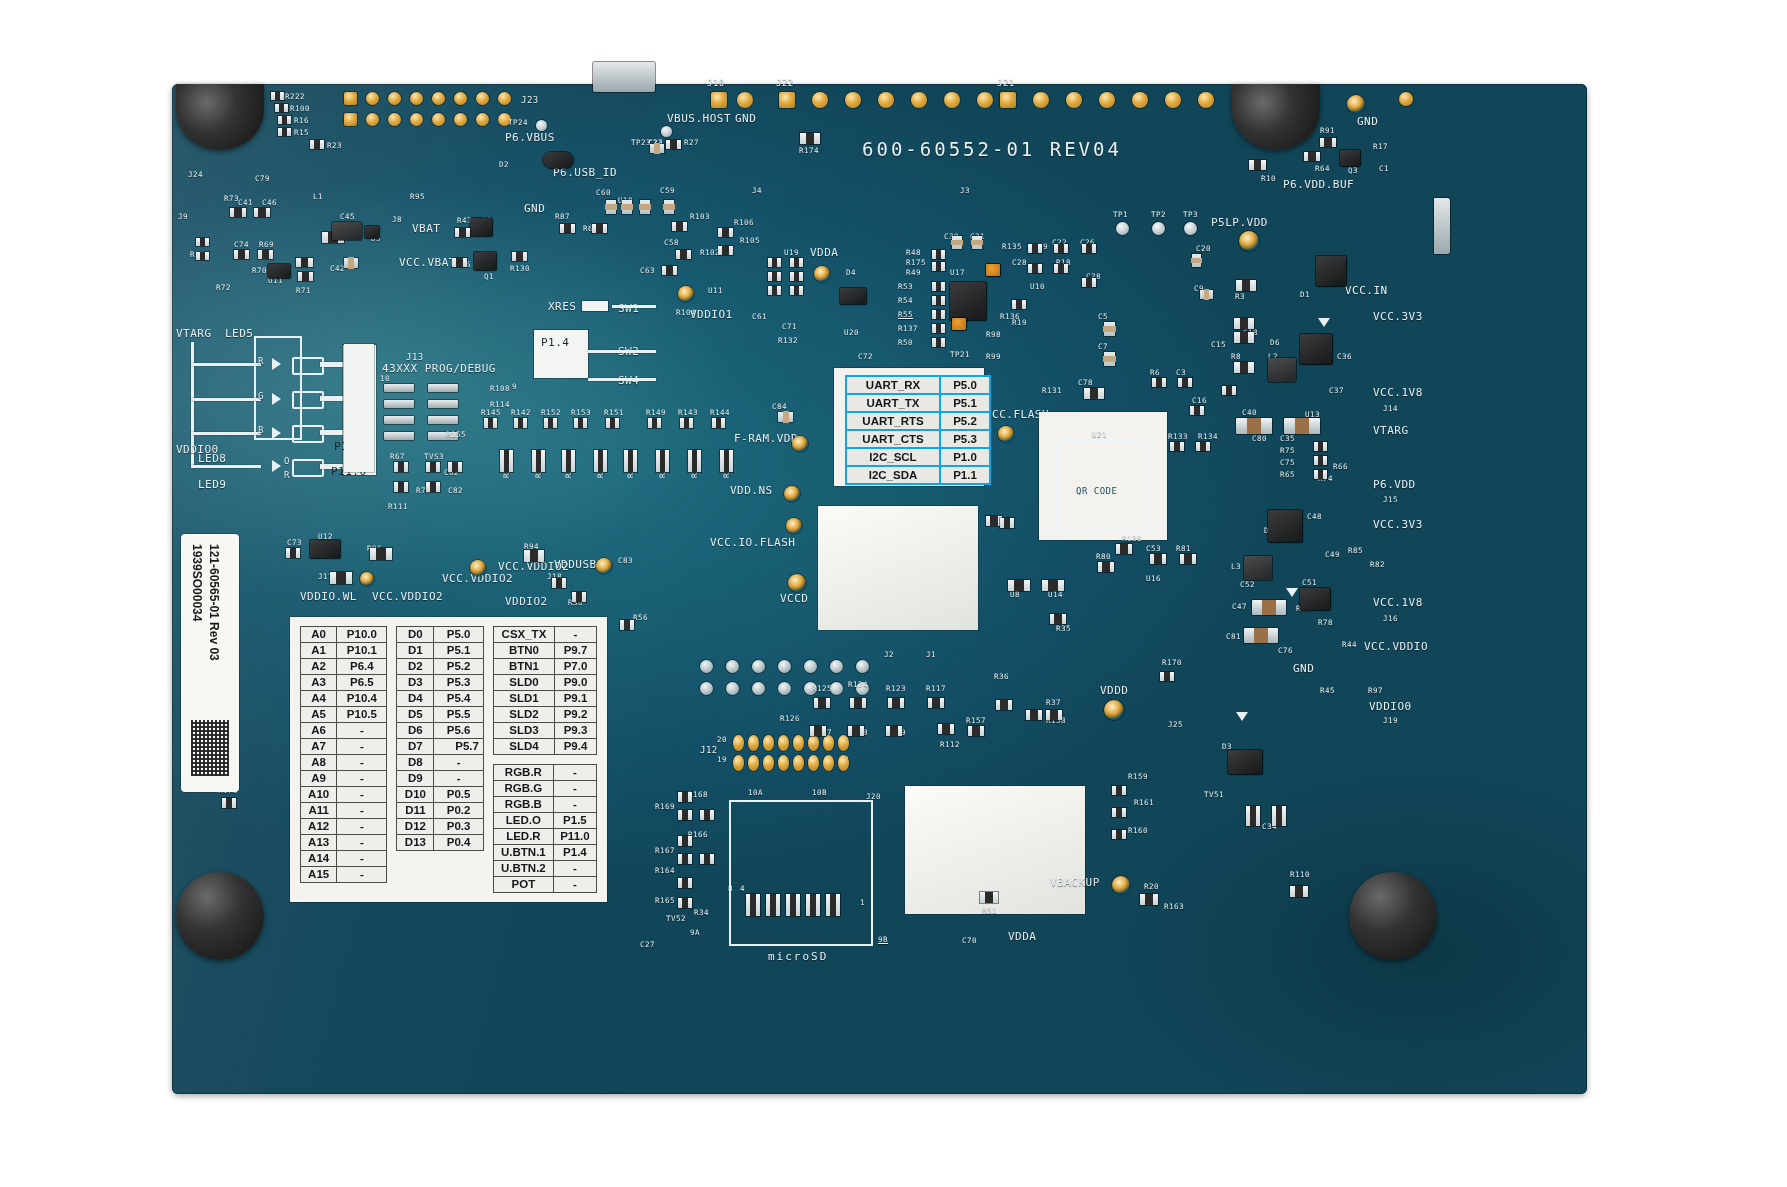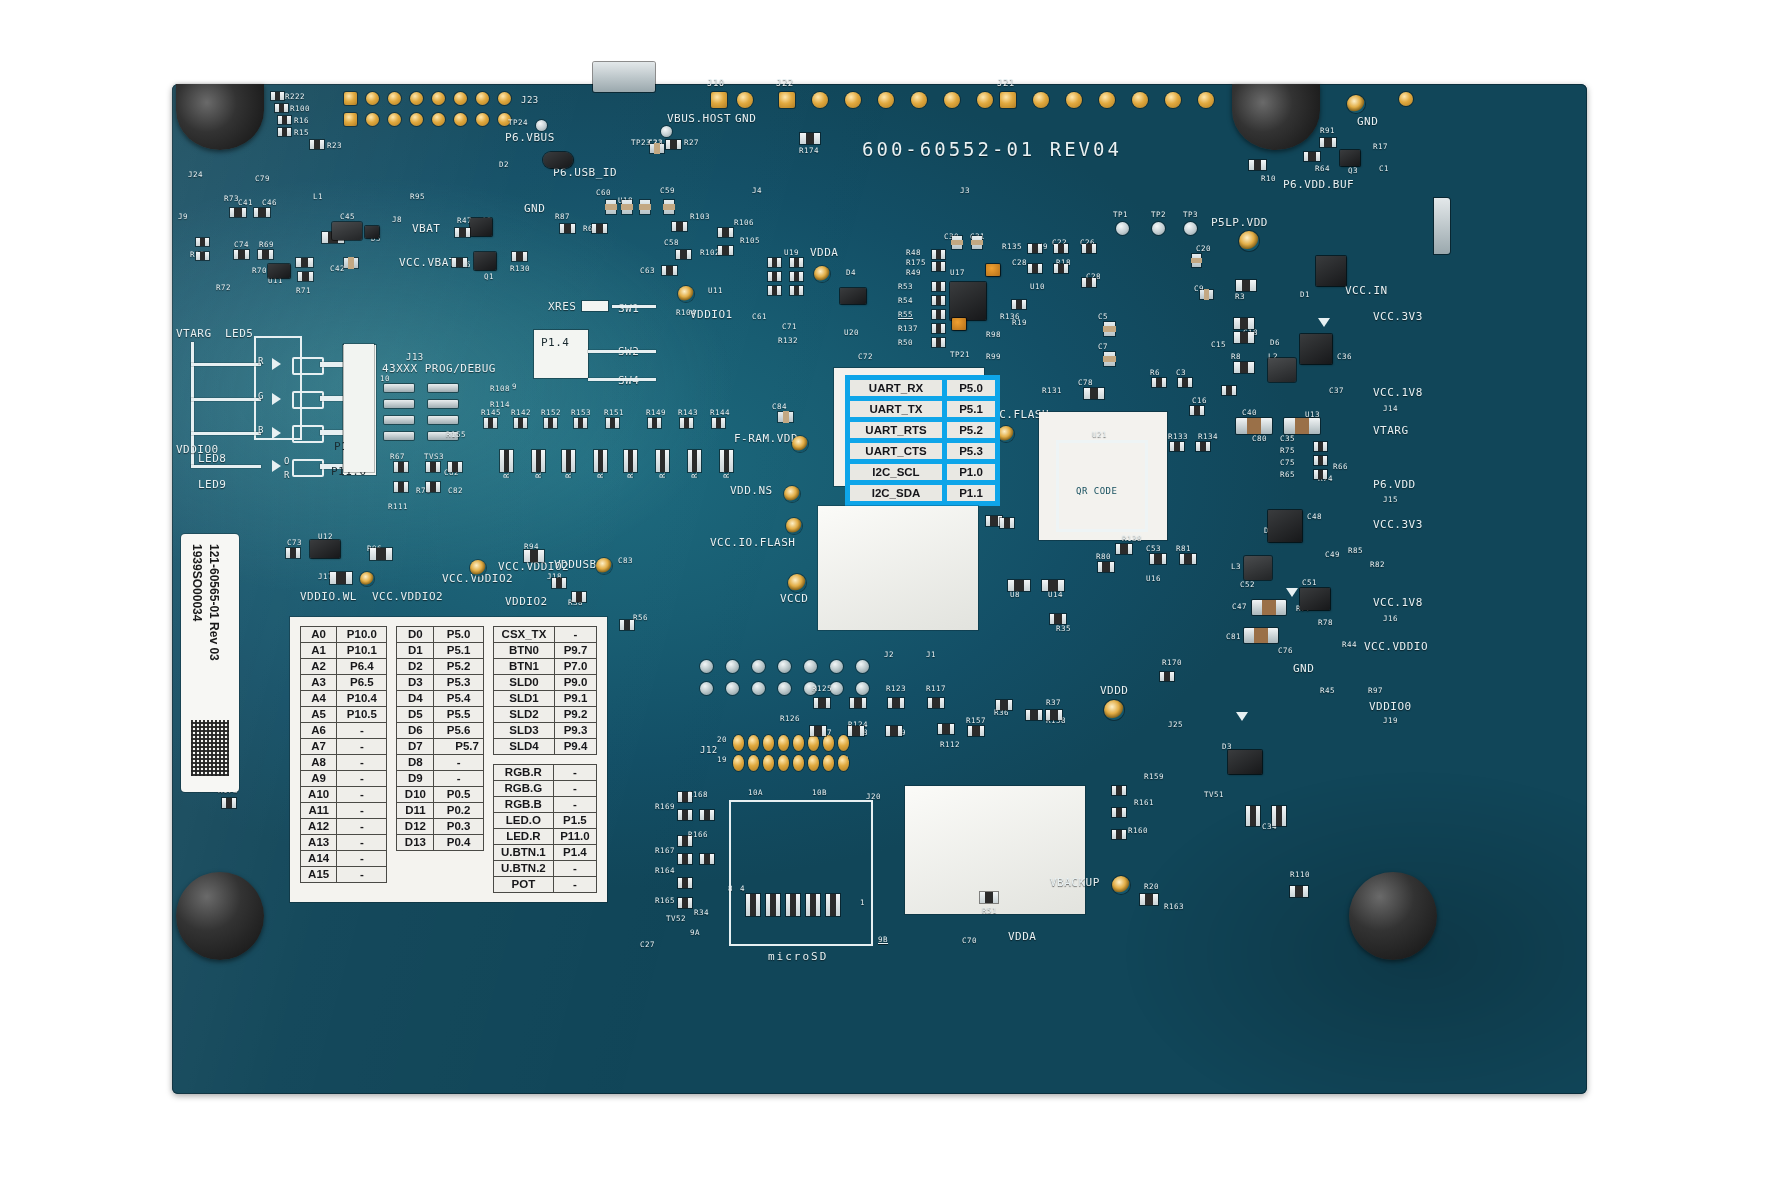--- a/index.html
+++ b/index.html
@@ -61,21 +61,21 @@
 
   
   table.pin{border-collapse:collapse;font-family:"Liberation Sans",sans-serif;
             font-weight:bold;background:#efeeea;}
   table.pin td{border:1px solid #4a4a46;font-size:11.5px;padding:1px 4px;line-height:13px;
                color:#17171a;height:13px;}
   table.pin td.k{width:40px;text-align:center;}
   table.pin td.v{width:46px;text-align:center;}
 
   table.uart{border-collapse:collapse;font-family:"Liberation Sans",sans-serif;font-weight:bold;}
-  table.uart td{border:5px solid #0ea5e9;font-size:11.5px;padding:1px 5px;color:#15151a;
+  table.uart td{border:2px solid #0ea5e9;font-size:11.5px;padding:1px 5px;color:#15151a;
                 background:#e9e8e3;line-height:14px;}
   table.uart td.n{width:82px;text-align:center;}
   table.uart td.p{width:38px;text-align:center;}
 
   .tblwrap{position:absolute;background:#f4f3ef;padding:9px 10px;box-shadow:0 0 0 1px rgba(0,0,0,.22);}
   .tblcols{display:flex;gap:9px;align-items:flex-start;}
   .tblcols > div{display:flex;flex-direction:column;gap:9px;}
 
   
   .label{position:absolute;background:#f7f7f4;border-radius:4px;box-shadow:0 0 0 1px rgba(0,0,0,.22);}
@@ -550,21 +550,21 @@
   <div class="silk xs" style="left:1342px;top:640px;">R44</div>
   <div class="silk xs" style="left:1320px;top:686px;">R45</div>
   <div class="silk xs" style="left:1368px;top:686px;">R97</div>
   <div class="silk xs" style="left:1348px;top:546px;">R85</div>
   <div class="silk xs" style="left:1370px;top:560px;">R82</div>
   <div class="silk xs" style="left:1222px;top:742px;">D3</div>
   <div class="silk xs" style="left:1204px;top:790px;">TV51</div>
   <div class="silk xs" style="left:1262px;top:822px;">C34</div>
   <div class="silk xs" style="left:1290px;top:870px;">R110</div>
   <div class="silk xs" style="left:1144px;top:882px;">R20</div>
-  <div class="silk xs" style="left:1128px;top:772px;margin-left:16px;">R159</div>
+  <div class="silk xs" style="left:1128px;top:772px;">R159</div>
   <div class="silk xs" style="left:1134px;top:798px;">R161</div>
   <div class="silk xs" style="left:1128px;top:826px;">R160</div>
   <div class="silk xs" style="left:1162px;top:658px;">R170</div>
   <div class="silk xs" style="left:982px;top:906px;">R51</div>
   <div class="silk xs" style="left:962px;top:936px;">C70</div>
   <div class="silk md" style="left:1008px;top:930px;">VDDA</div>
   <div class="silk md" style="left:1050px;top:876px;">VBACKUP</div>
   <div class="pad ring" style="left:1112px;top:876px;width:18px;height:18px;"></div>
 
   <div class="silk xs" style="left:884px;top:650px;">J2</div>
@@ -623,24 +623,24 @@
   <div class="silk xs" style="left:728px;top:884px;">8</div>
   <div class="silk xs" style="left:740px;top:884px;">4</div>
   <div class="silk xs" style="left:860px;top:898px;">1</div>
   <div class="silk xs" style="left:748px;top:788px;">10A</div>
   <div class="silk xs" style="left:812px;top:788px;text-align:right;">10B</div>
   <div class="silk xs" style="left:866px;top:792px;">J20</div>
   <div class="sbox" style="left:729px;top:800px;width:140px;height:142px;"></div>
   <div class="silk md" style="left:768px;top:950px;letter-spacing:2px;">microSD</div>
 
   <div class="silk xs" style="left:812px;top:684px;">R125</div>
-  <div class="silk xs" style="left:848px;top:720px;">R124</div>
+  <div class="silk xs" style="left:848px;top:680px;">R124</div>
   <div class="silk xs" style="left:886px;top:684px;">R123</div>
   <div class="silk xs" style="left:926px;top:684px;">R117</div>
-  <div class="silk xs" style="left:994px;top:708px;">R36</div>
+  <div class="silk xs" style="left:994px;top:672px;">R36</div>
   <div class="silk xs" style="left:1046px;top:698px;">R37</div>
   <div class="silk xs" style="left:780px;top:714px;">R126</div>
   <div class="silk xs" style="left:812px;top:728px;">R127</div>
   <div class="silk xs" style="left:848px;top:728px;">R128</div>
   <div class="silk xs" style="left:886px;top:728px;">R129</div>
   <div class="silk xs" style="left:940px;top:740px;">R112</div>
   <div class="silk xs" style="left:966px;top:716px;">R157</div>
   <div class="silk xs" style="left:1046px;top:716px;">R158</div>
   <div class="silk xs" style="left:1164px;top:902px;">R163</div>
 

